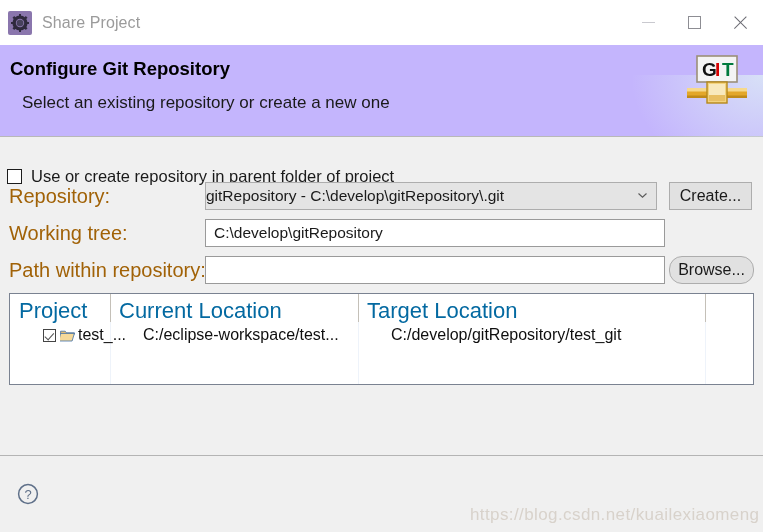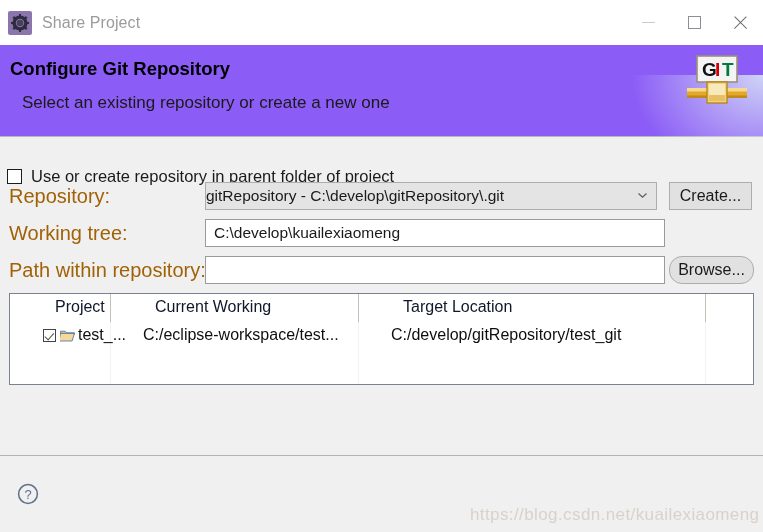--- a/index.html
+++ b/index.html
@@ -79,21 +79,21 @@
     background: #6b6b73;
   }
   .close-glyph:before { transform: rotate(45deg); }
   .close-glyph:after  { transform: rotate(-45deg); }
 
   
   .header {
     position: absolute;
     left: 0; top: 45px;
     width: 763px; height: 92px;
-    background: #8b5cf6;
+    background: #c4b5fd;
     border-bottom: 1px solid #b8b8b8;
     box-sizing: border-box;
     text-align: center;
   }
   .header-title {
     position: absolute;
     left: 10px; top: 13px;
     font-size: 18.5px;
     font-weight: bold;
     color: #000000;
@@ -204,23 +204,22 @@
     top: 0;
     width: 1px;
     height: 90px;
     background: #d6d6d6;
   }
   .tbl-colline.hdr { background: #c4c0b8; height: 28px; top: 0; }
   .tbl-colline.bdy { background: #eef3fa; height: 62px; top: 28px; }
   .th {
     position: absolute;
     top: 4px;
-    font-size: 16px;
-    color: #0f172a;
-    margin-left: 36px;
+    font-size: 22px;
+    color: #0369a1;
   }
   .td {
     position: absolute;
     top: 32px;
     font-size: 16px;
     color: #0f0f0f;
     display: flex;
     align-items: center;
     padding-left: 24px;
   }
@@ -344,39 +343,39 @@
   <div class="combo" style="top:45px">
     <span>gitRepository - C:\develop\gitRepository\.git</span>
     <svg class="chev" viewBox="0 0 9 5">
       <path d="M0.5 0.5 L4.5 4.2 L8.5 0.5" fill="none" stroke="#5a5a5a" stroke-width="1.1"></path>
     </svg>
   </div>
   <div class="sidebtn" style="left:669px; top:45px; width:83px;">Create...</div>
 
   <div class="field-label" style="top:85px">Working tree:</div>
   <div class="txtinput" style="top:82px">
-    <span>C:\develop\kuailexiaomeng</span>
+    <span>C:\develop\gitRepository</span>
   </div>
 
   <div class="field-label" style="top:122px">Path within repository:</div>
   <div class="txtinput" style="top:119px">
     <span></span>
   </div>
   <div class="sidebtn" style="left:669px; top:119px; width:85px;border-radius:13px;">Browse...</div>
 
   <div class="tbl">
     <div class="tbl-colline hdr" style="left:100px"></div>
     <div class="tbl-colline bdy" style="left:100px"></div>
     <div class="tbl-colline hdr" style="left:348px"></div>
     <div class="tbl-colline bdy" style="left:348px"></div>
     <div class="tbl-colline hdr" style="left:695px"></div>
     <div class="tbl-colline bdy" style="left:695px"></div>
 
     <div class="th" style="left:9px">Project</div>
-    <div class="th" style="left:109px">Current Working</div>
+    <div class="th" style="left:109px">Current Location</div>
     <div class="th" style="left:357px">Target Location</div>
     <div class="th" style="left:703px"></div>
 
     <div class="td" style="left:9px">
       <span class="cb-sm"></span>
       <svg class="folder-ico" width="15" height="13" viewBox="0 0 15 13">
         <path d="M0.6 2.2 h4.6 l1.3 1.6 h7.9 v1.4 h-13.8 z" fill="#f0c36d" stroke="#3f6fa8" stroke-width="0.8" stroke-linejoin="round"></path>
         <path d="M0.6 4.4 h13.8 l-2.3 7.6 h-13.3 z" fill="#f5d99a" stroke="#3f6fa8" stroke-width="0.8" stroke-linejoin="round"></path>
       </svg>
       <span>test_...</span>

